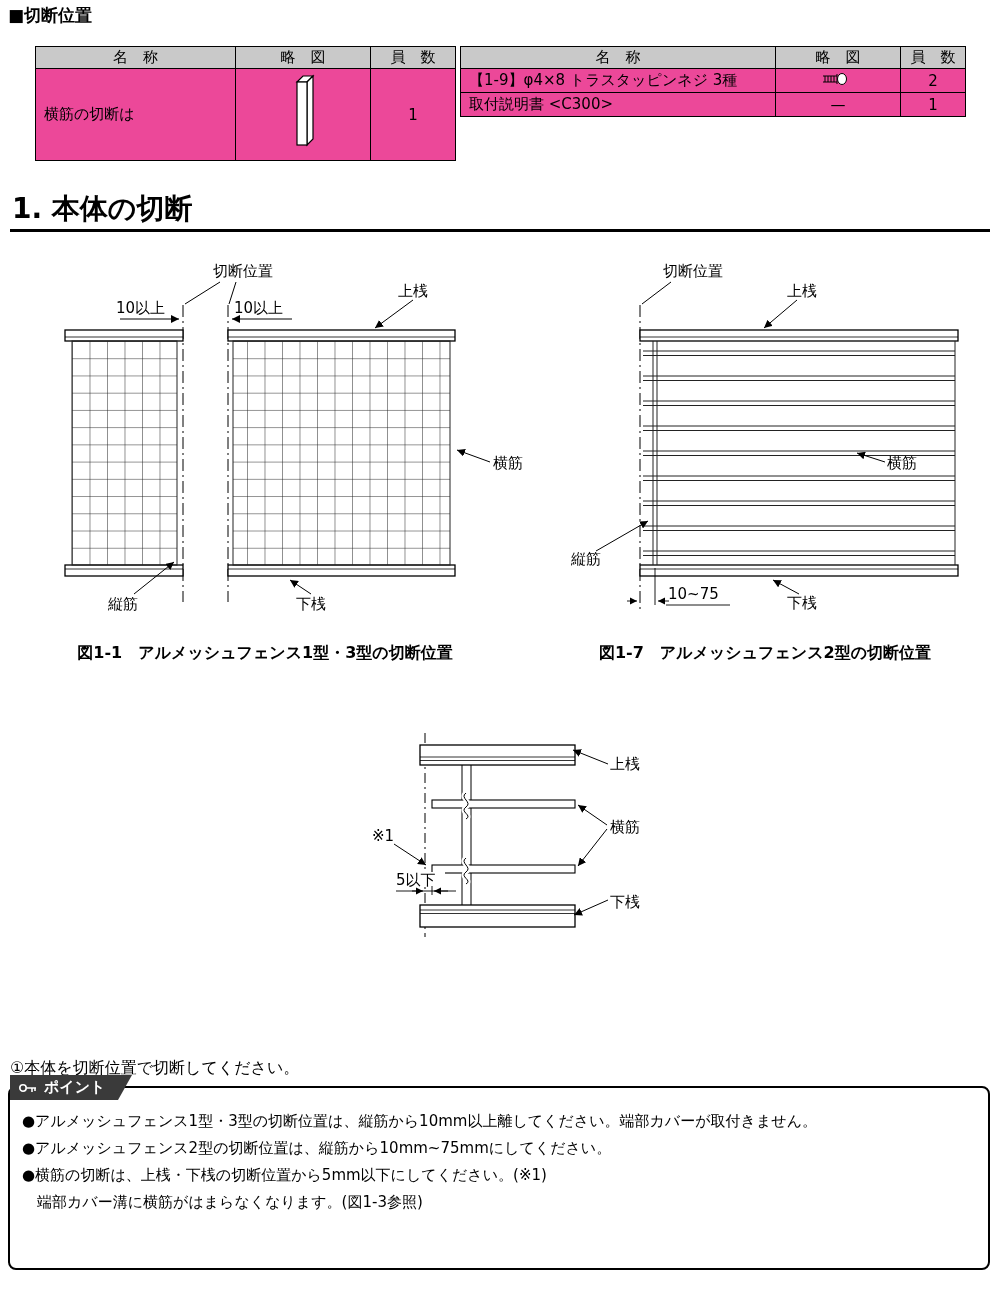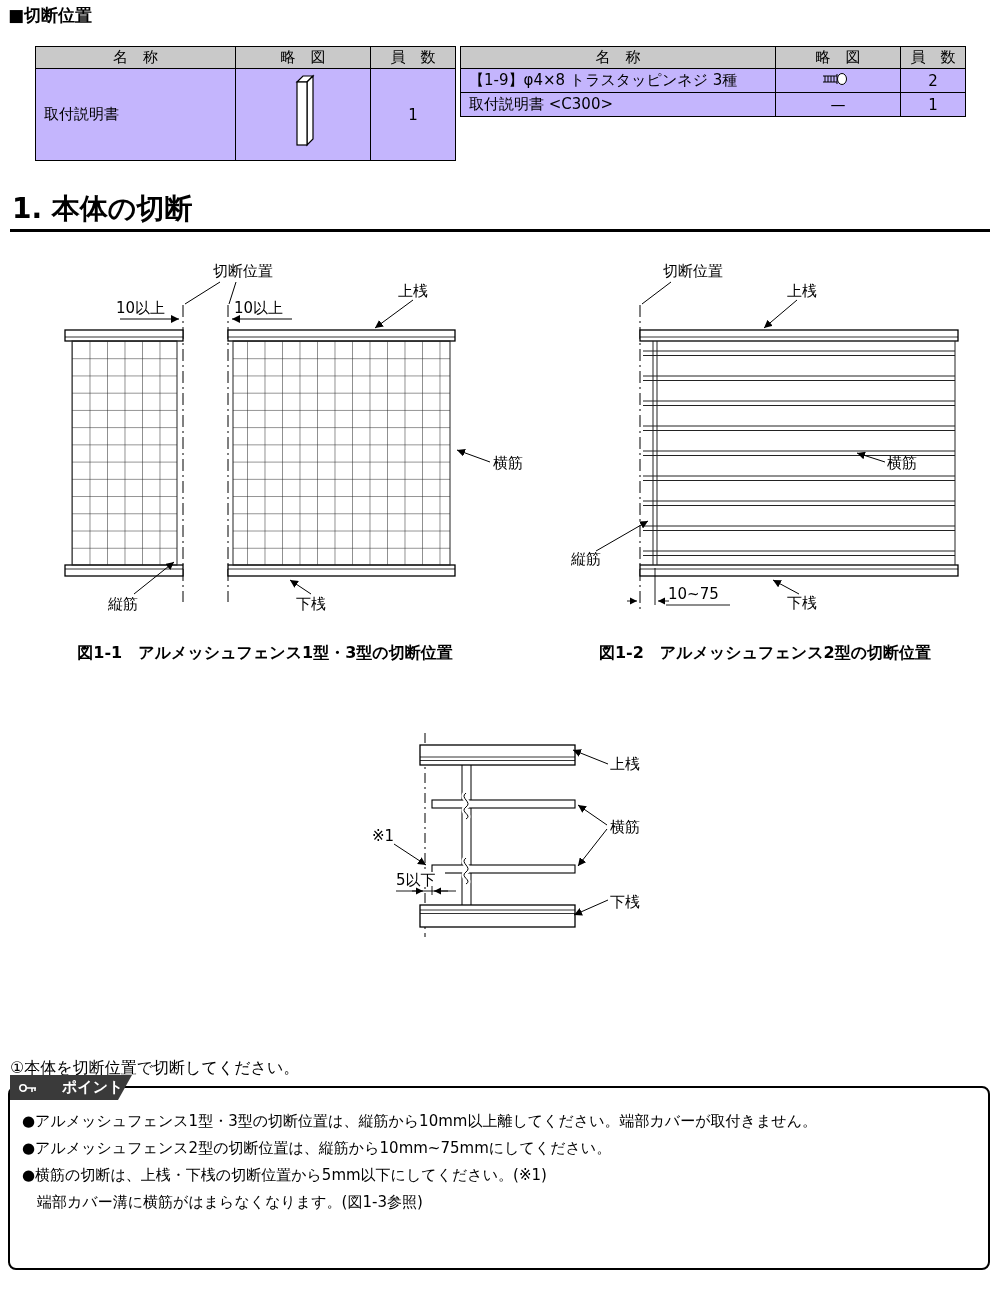--- a/index.html
+++ b/index.html
@@ -3,40 +3,40 @@
 <meta charset="utf-8">
 <style>
   * { margin:0; padding:0; box-sizing:border-box; }
   body { font-family:"DejaVu Sans","Liberation Sans",sans-serif; background:#fff; }
   #page { position:relative; width:1000px; height:1295px; background:#fff; overflow:hidden; color:#000; }
 
   .abs { position:absolute; }
 
   .h-pack { left:8px; top:4px; font-size:17px; font-weight:bold; }
 
-  table.pack { border-collapse:collapse; position:absolute; table-layout:fixed; background:#c4b5fd; }
+  table.pack { border-collapse:collapse; position:absolute; table-layout:fixed; background:#ec4899; }
   .pack th, .pack td { border:1px solid #000; font-size:15px; overflow:hidden; }
   .pack th { background:#c9c9c9; font-weight:normal; height:22px; text-align:center; padding:0; }
   .pack td.name { text-align:left; padding:2px 8px; }
   .pack td.center { text-align:center; padding:0; }
 
   .sec-title { left:12px; top:190px; font-size:28px; font-weight:bold; }
   .sec-rule { left:10px; top:229px; width:980px; height:3px; background:#000; }
 
   .fig-caption { font-size:16px; font-weight:bold; text-align:center; }
 
   svg text { font-size:15px; fill:#000; font-family:"DejaVu Sans","Liberation Sans",sans-serif; }
 
   .step-text { left:10px; top:1038px; font-size:16px;margin-top:20px; }
 
   .point-box { left:8px; top:1086px; width:982px; height:184px; border:2px solid #000; border-radius:8px; padding:20px 12px 0 12px; }
   .pt-line { font-size:15px; line-height:27px; white-space:nowrap; }
   .point-tab { left:10px; top:1075px; width:122px; height:25px; background:#3a3a3a; color:#fff;
                clip-path:polygon(0 0,100% 0,calc(100% - 14px) 100%,0 100%);
-               display:flex; align-items:center; padding-left:8px; gap:24px; }
+               display:flex; align-items:center; padding-left:8px; gap:6px; }
   .point-tab .lbl { font-size:15px; font-weight:bold; }
 </style>
 </head>
 <body>
 
 <div id="page">
 
   <div class="abs h-pack">■切断位置</div>
 
   <table class="pack" style="left:35px; top:46px; width:420px;">
@@ -45,21 +45,21 @@
         <col style="width:135px">
         <col style="width:85px">
       </colgroup>
     <tbody>
         <tr>
       <th>名　称</th>
       <th>略　図</th>
       <th>員　数</th>
     </tr>
     <tr style="height:92px;">
-      <td class="name">取付説明書</td>
+      <td class="name">横筋の切断は</td>
       <td class="center">
         <svg width="40" height="80" viewBox="0 0 40 80">
           <g fill="#fff" stroke="#000" stroke-width="1.2">
             <path d="M14 9 L20 3 L30 3 L24 9 Z"></path>
             <path d="M24 9 L30 3 L30 66 L24 72 Z"></path>
             <rect x="14" y="9" width="10" height="63"></rect>
           </g>
         </svg>
       </td>
       <td class="center">1</td>
@@ -198,21 +198,21 @@
       <path d="M31 299 L83 269" marker-end="url(#arr2)"></path>
       <path d="M234 342 L208 328" marker-end="url(#arr2)"></path>
     </g>
     <text x="98" y="24">切断位置</text>
     <text x="222" y="44">上桟</text>
     <text x="322" y="216">横筋</text>
     <text x="6" y="312">縦筋</text>
     <text x="103" y="347">10~75</text>
     <text x="222" y="356">下桟</text>
   </svg>
-  <div class="abs fig-caption" style="left:565px; top:643px; width:400px;">図1-2　アルメッシュフェンス2型の切断位置</div>
+  <div class="abs fig-caption" style="left:565px; top:643px; width:400px;">図1-7　アルメッシュフェンス2型の切断位置</div>
 
   <svg class="abs" style="left:360px; top:725px;" width="300" height="255" viewBox="0 0 300 255">
     <defs>
       <marker id="arr3" viewBox="0 0 8 8" refX="8" refY="4" markerWidth="8" markerHeight="8" orient="auto">
         <path d="M0 0 L8 4 L0 8 Z" fill="#000"></path>
       </marker>
     </defs>
 
     <g stroke="#000" stroke-width="1" stroke-dasharray="10 4 2 4">
       <path d="M65 8 V212"></path>

